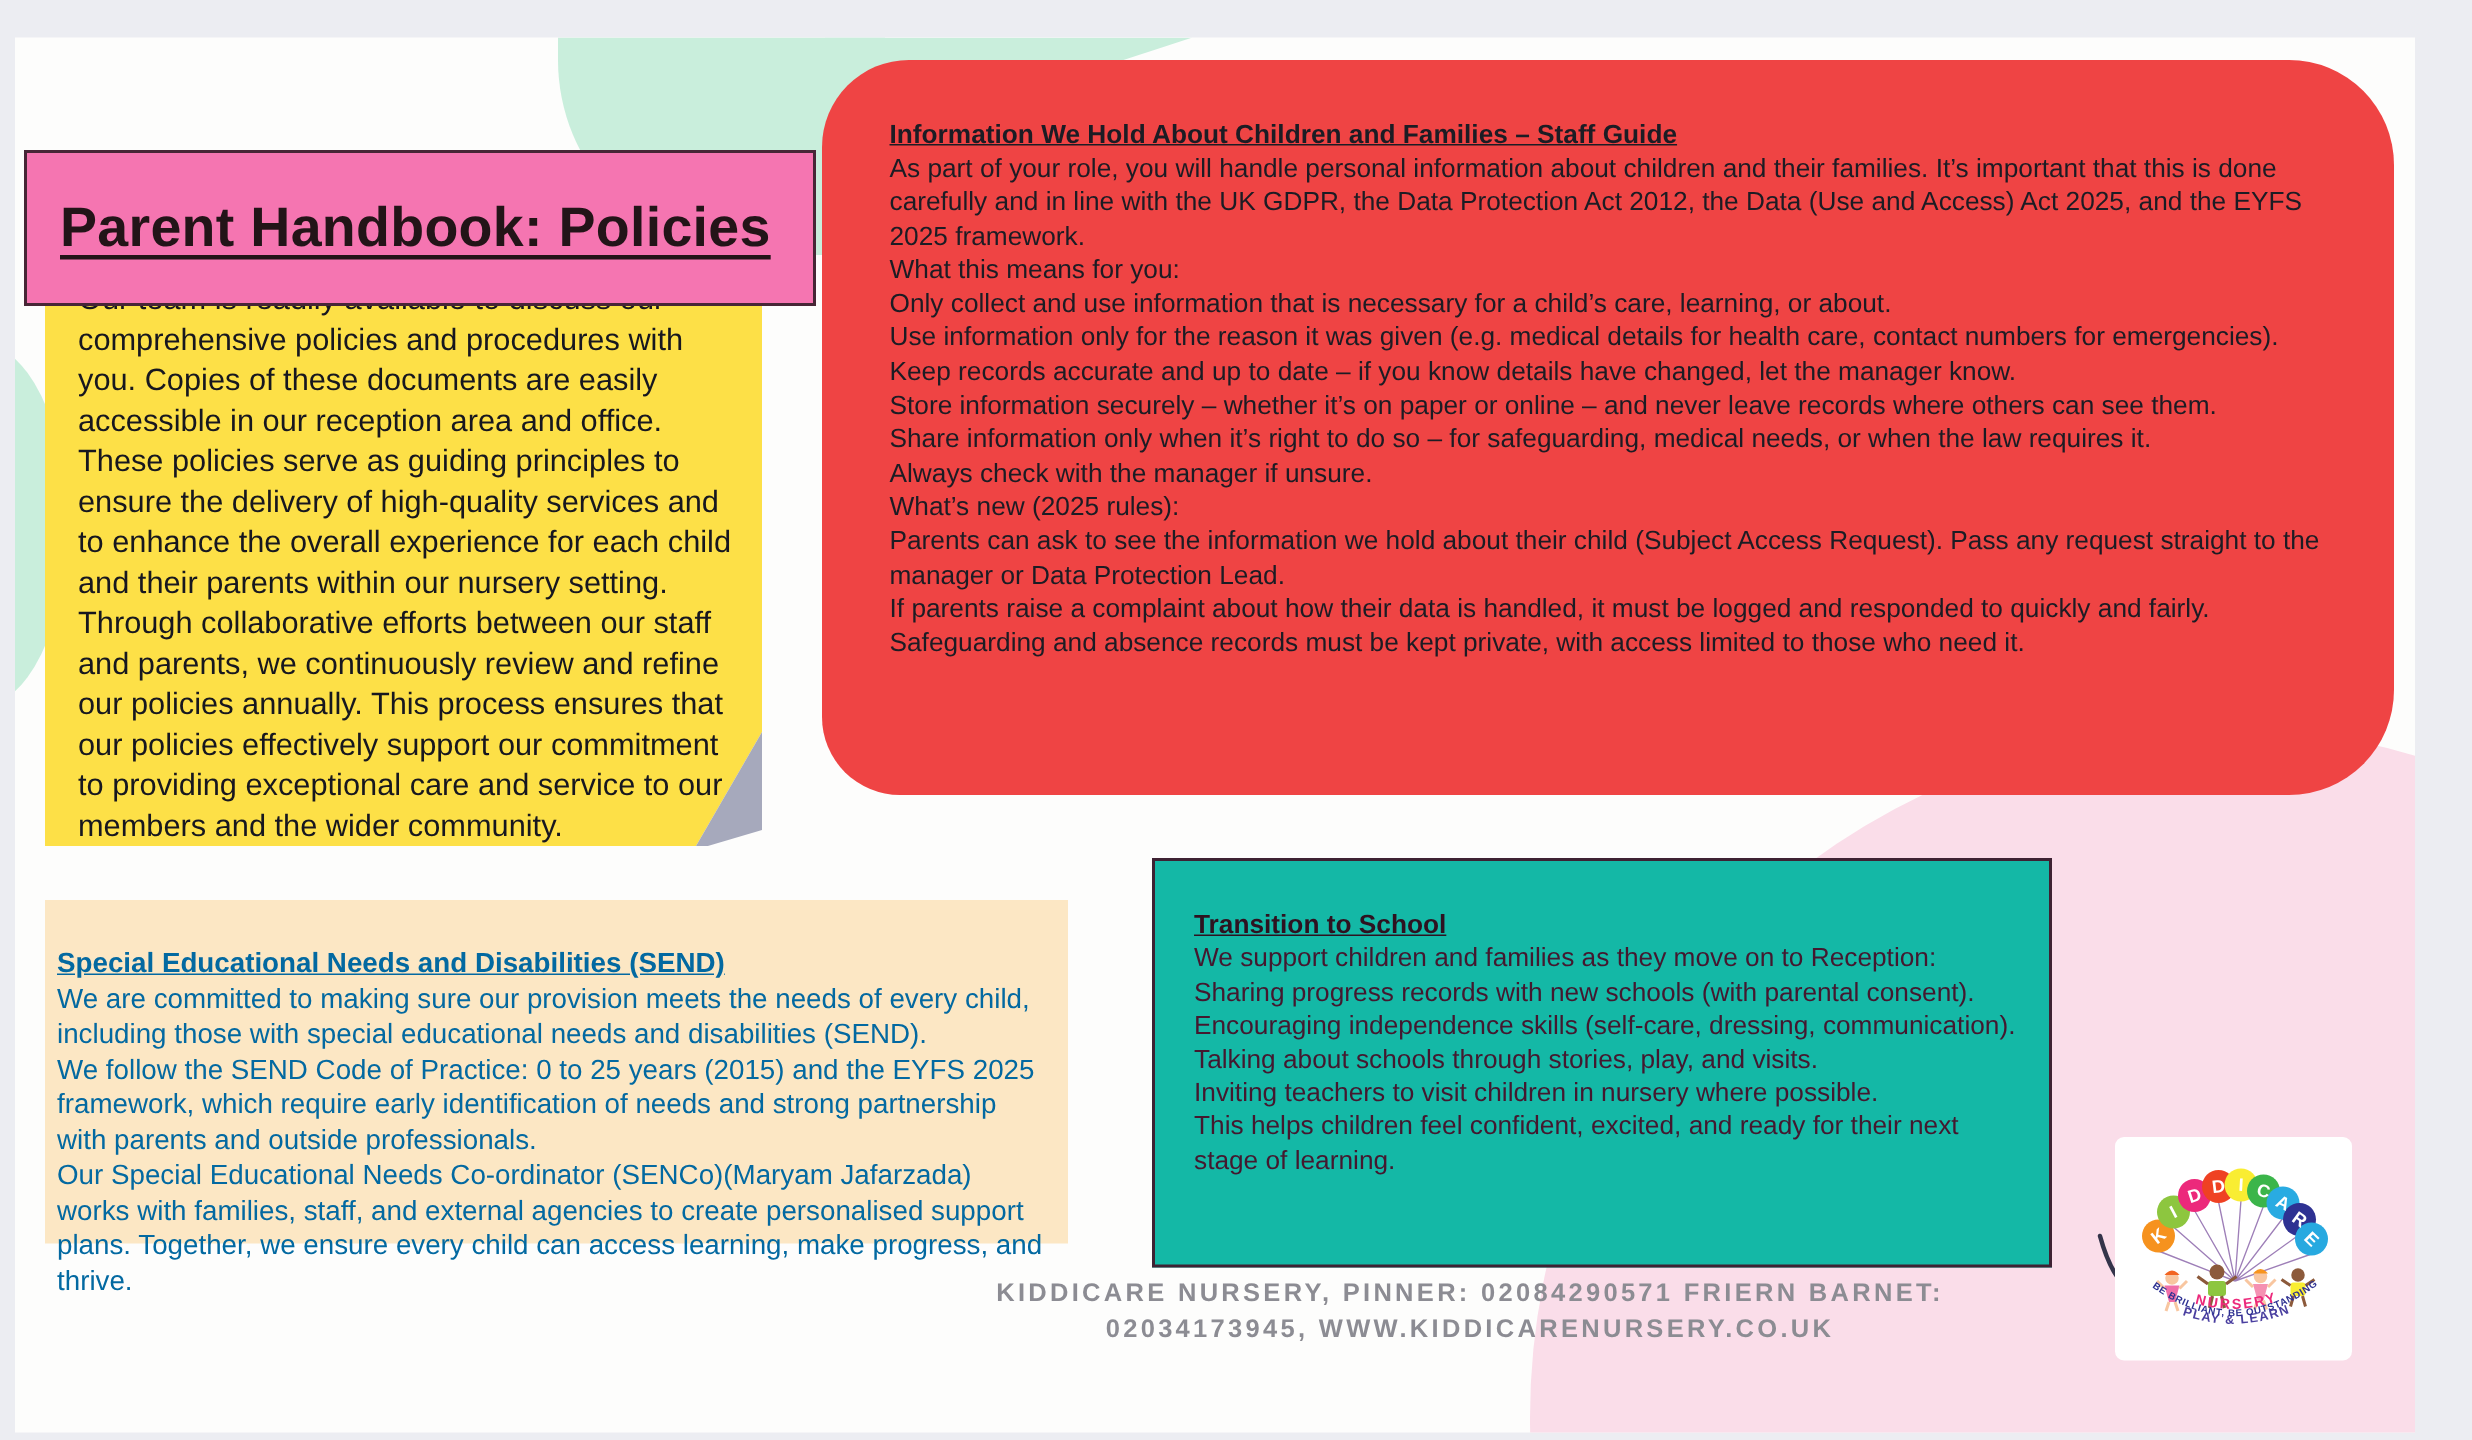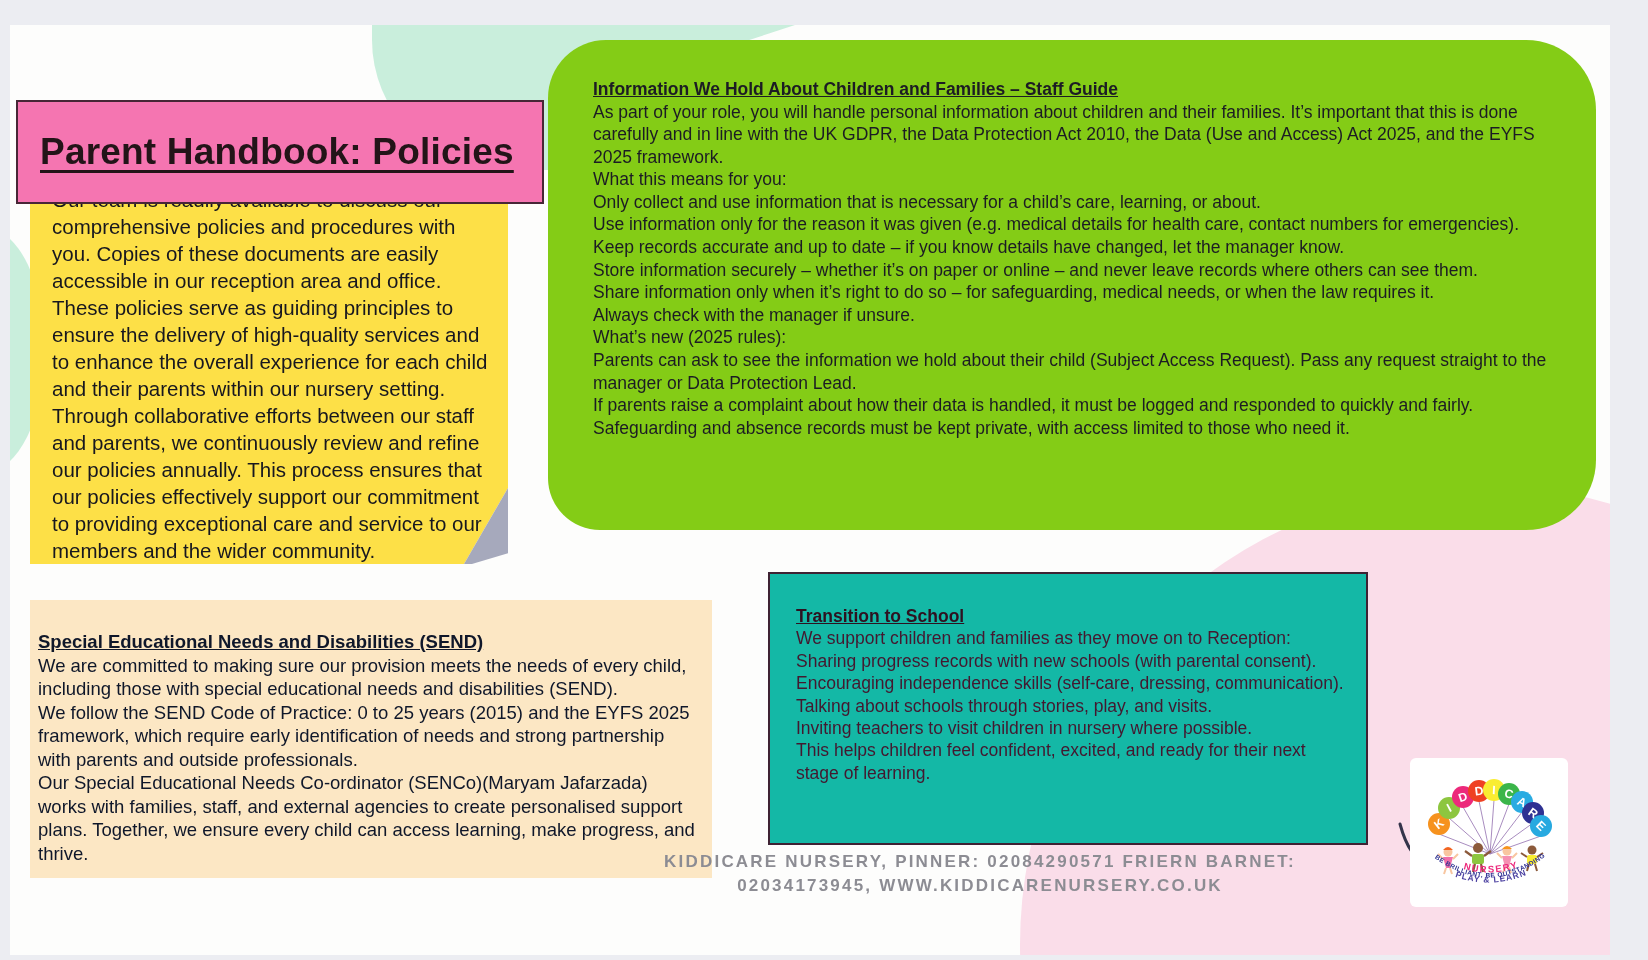--- a/index.html
+++ b/index.html
@@ -19,28 +19,28 @@
 
   
   .intro-card{position:absolute;left:20px;top:147px;width:478px;height:392px;background:#fde047;z-index:2;
     clip-path:polygon(0 0,100% 0,100% calc(100% - 76px),calc(100% - 44px) 100%,0 100%);
     box-sizing:border-box;padding:14px 20px 0 22px;}
   .intro-card p{margin:0;font-size:20.5px;line-height:27px;color:#17171F;}
   .intro-fold{position:absolute;left:454px;top:463px;width:44px;height:76px;background:#A6A9BC;z-index:2;
     clip-path:polygon(0 100%,100% 0,100% 86%,18% 100%);}
 
   
-  .staff-card{position:absolute;left:538px;top:15px;width:1048px;height:490px;background:#84cc16;border-radius:58px 70px 70px 52px;z-index:2;
+  .staff-card{position:absolute;left:538px;top:15px;width:1048px;height:490px;background:#ef4444;border-radius:58px 70px 70px 52px;z-index:2;
     box-sizing:border-box;padding:38px 42px 0 45px;color:#1C1C24;}
   .staff-card .card-title{font-size:17.5px;font-weight:bold;text-decoration:underline;line-height:22.5px;}
   .staff-card .para{font-size:17.5px;line-height:22.6px;}
 
   
-  .send-card{position:absolute;left:20px;top:575px;width:682px;height:278px;background:#FCE7C4;z-index:2;
-    box-sizing:border-box;padding:30px 12px 0 8px;color:#0f172a;}
+  .send-card{position:absolute;left:20px;top:575px;width:682px;height:229px;background:#FCE7C4;z-index:2;
+    box-sizing:border-box;padding:30px 12px 0 8px;color:#0369a1;}
   .send-card .card-title{font-size:18.5px;font-weight:bold;text-decoration:underline;line-height:23.5px;}
   .send-card .para{font-size:18.5px;line-height:23.5px;}
 
   
   .transition-card{position:absolute;left:758px;top:547px;width:600px;height:273px;background:#14b8a6;border:2px solid #3E2233;z-index:3;
     box-sizing:border-box;padding:31px 16px 0 26px;color:#44182F;}
   .transition-card .card-title{font-size:17.5px;font-weight:bold;text-decoration:underline;line-height:22.4px;color:#2E1220;}
   .transition-card .line{font-size:17.5px;line-height:22.4px;}
 
   
@@ -74,21 +74,21 @@
     </div>
 
     <div class="intro-card">
       <p>Our team is readily available to discuss our comprehensive policies and procedures with you. Copies of these documents are easily accessible in our reception area and office. These policies serve as guiding principles to ensure the delivery of high-quality services and to enhance the overall experience for each child and their parents within our nursery setting. Through collaborative efforts between our staff and parents, we continuously review and refine our policies annually. This process ensures that our policies effectively support our commitment to providing exceptional care and service to our members and the wider community.</p>
     </div>
     <div class="intro-fold"></div>
 
     <div class="staff-card">
       <div class="card-title">Information We Hold About Children and Families – Staff Guide</div>
       <div>
-          <div class="para"><span>As part of your role, you will handle personal information about children and their families. It’s important that this is done carefully and in line with the </span><b>UK GDPR</b><span>, the </span><b>Data Protection Act 2010</b><span>, the </span><b>Data (Use and Access) Act 2025</b><span>, and the </span><b>EYFS 2025 framework</b><span>.</span></div>
+          <div class="para"><span>As part of your role, you will handle personal information about children and their families. It’s important that this is done carefully and in line with the </span><b>UK GDPR</b><span>, the </span><b>Data Protection Act 2012</b><span>, the </span><b>Data (Use and Access) Act 2025</b><span>, and the </span><b>EYFS 2025 framework</b><span>.</span></div>
           <div class="para"><b>What this means for you:</b></div>
           <div class="para"><span>Only collect and use information that is </span><b>necessary</b><span> for a child’s care, learning, or about.</span></div>
           <div class="para"><span>Use information </span><b>only for the reason it was given</b><span> (e.g. medical details for health care, contact numbers for emergencies).</span></div>
           <div class="para"><span>Keep records </span><b>accurate and up to date</b><span> – if you know details have changed, let the manager know.</span></div>
           <div class="para"><span>Store information </span><b>securely</b><span> – whether it’s on paper or online – and never leave records where others can see them.</span></div>
           <div class="para"><b>Share information only when it’s right to do so</b><span> – for safeguarding, medical needs, or when the law requires it.</span></div>
           <div class="para"><span>Always check with the manager if unsure.</span></div>
           <div class="para"><b>What’s new (2025 rules):</b></div>
           <div class="para"><span>Parents can ask to see the information we hold about their child (</span><b>Subject Access Request</b><span>). Pass any request straight to the manager or Data Protection Lead.</span></div>
           <div class="para"><span>If parents raise a </span><b>complaint about how their data is handled</b><span>, it must be logged and responded to quickly and fairly.</span></div>

